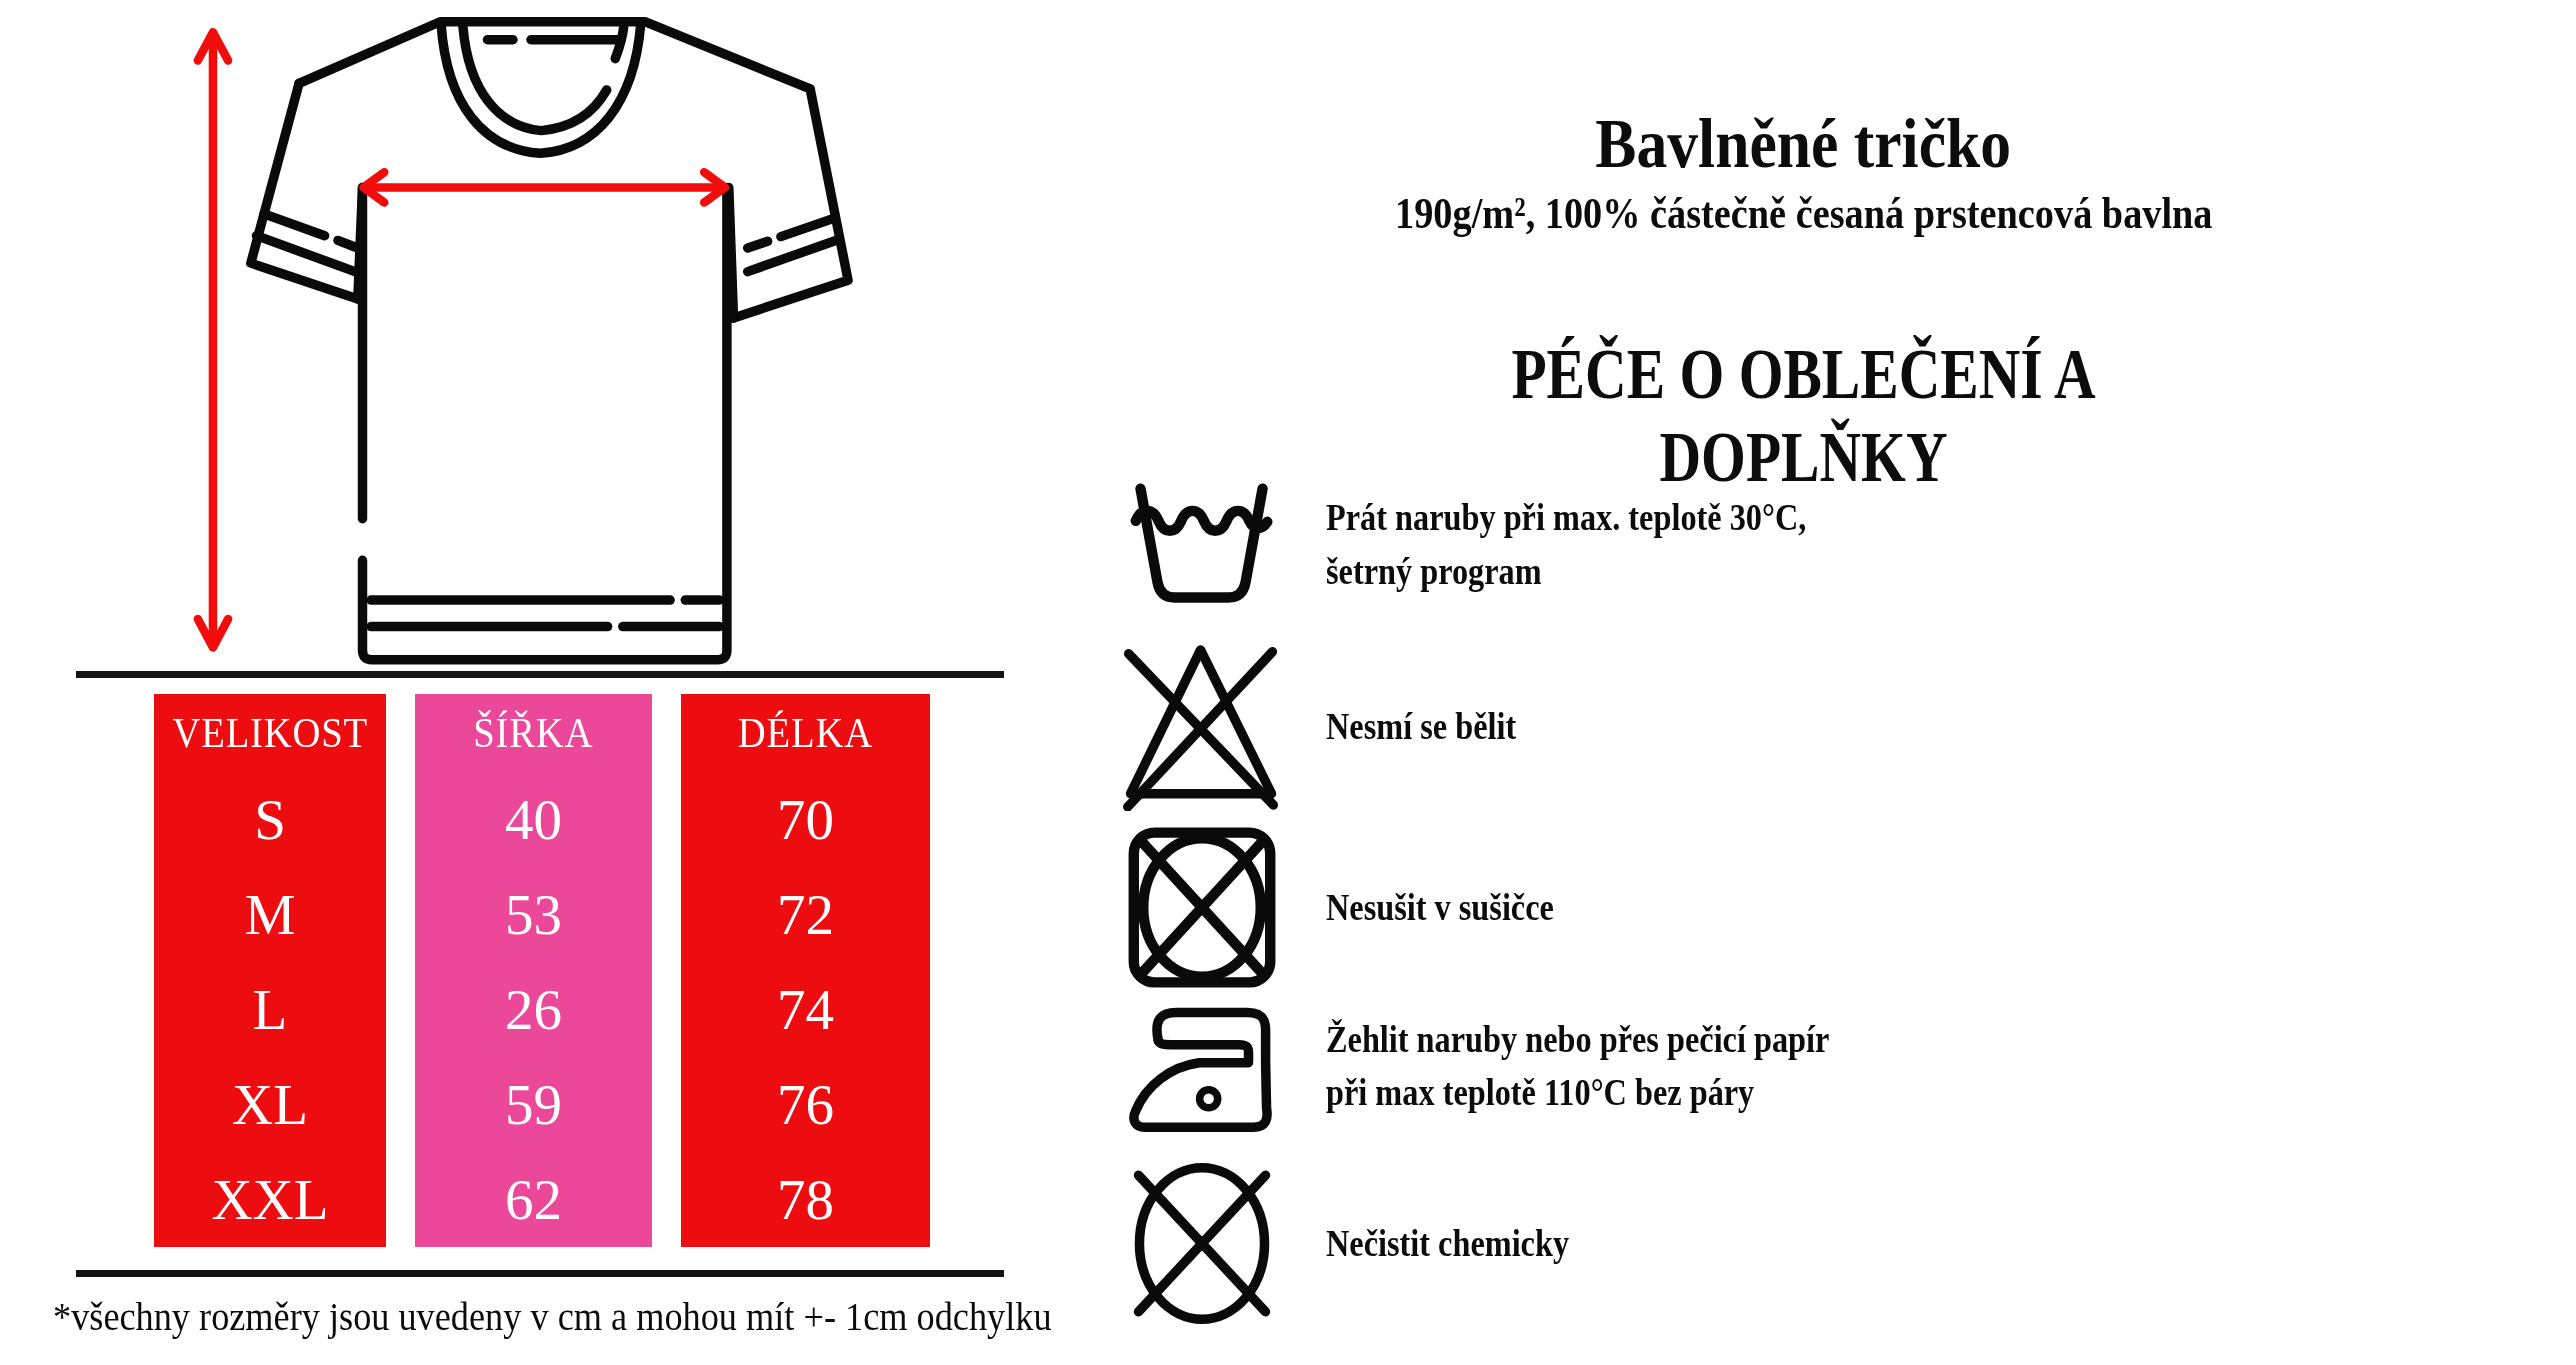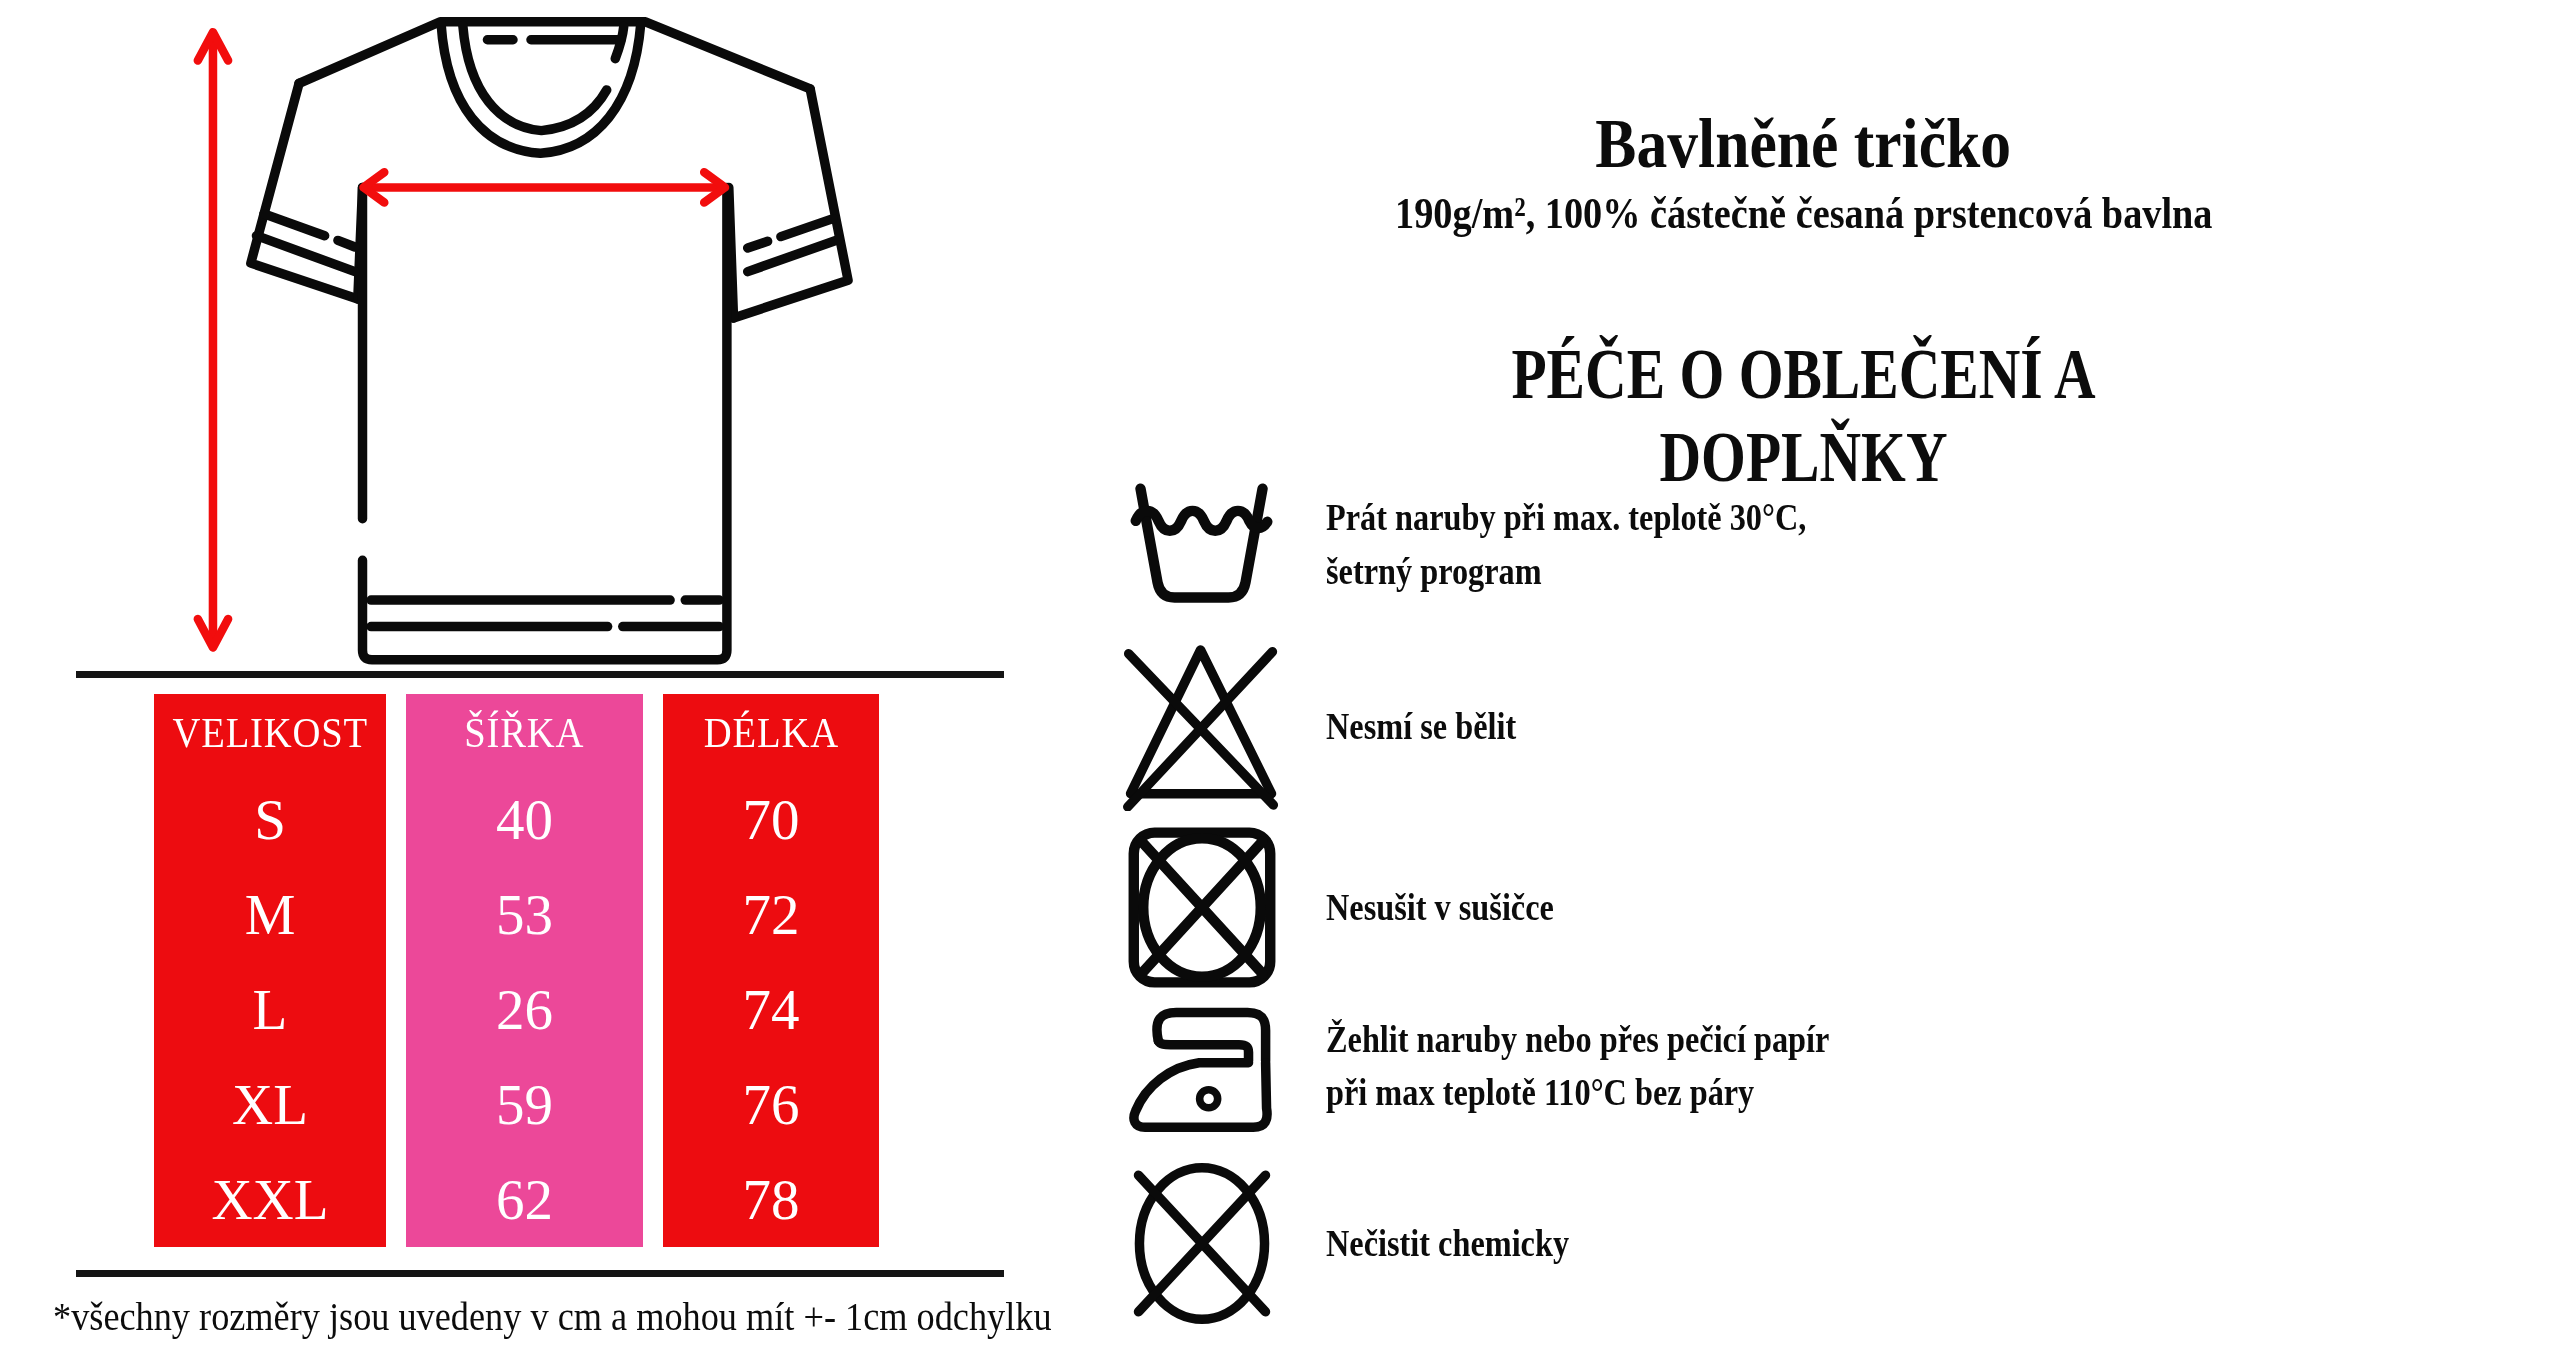--- a/index.html
+++ b/index.html
@@ -16,27 +16,27 @@
   .cond{display:inline-block;transform:scaleX(.85);transform-origin:center center;}
   .cond-l{display:inline-block;transform:scaleX(.85);transform-origin:left center;white-space:pre-line;}
 
   
   #tshirt-wrap{left:170px;top:0;width:739px;height:672px;}
 
   
   .rule{background:#141414;height:6.6px;left:76px;width:928px;}
   #rule-top{top:671px;}
   #rule-bottom{top:1270px;}
-  #size-table{left:154px;top:694px;display:flex;gap:20px;}
+  #size-table{left:154px;top:694px;display:flex;gap:29px;}
   .size-col{display:grid;grid-template-rows:78px repeat(5,95px);align-items:center;justify-items:center;}
   .size-col.red{background:#ed0c10;}
   .size-col.pink{background:#ec4899;}
   .col-velikost{width:232px;}
   .col-sirka{width:237px;}
-  .col-delka{width:216px;}
+  .col-delka{width:249px;}
   .size-col .hdr{color:#ffffff;font-size:42px;letter-spacing:0.9px;transform:scaleX(.92);transform-origin:center;}
   .size-col .val{color:#ffffff;font-size:57px;}
   #footnote{left:53px;top:1294px;font-size:39px;width:1136px;}
   #footnote .cond-l{transform:scaleX(.93);}
 
   
   #title{left:1316px;top:104px;width:975px;text-align:center;font-size:70px;font-weight:bold;}
   #title .cond{transform:scaleX(.88);}
   #subtitle{left:1316px;top:188px;width:975px;text-align:center;font-size:44px;font-weight:bold;}
   #subtitle .cond{transform:scaleX(.87);}

